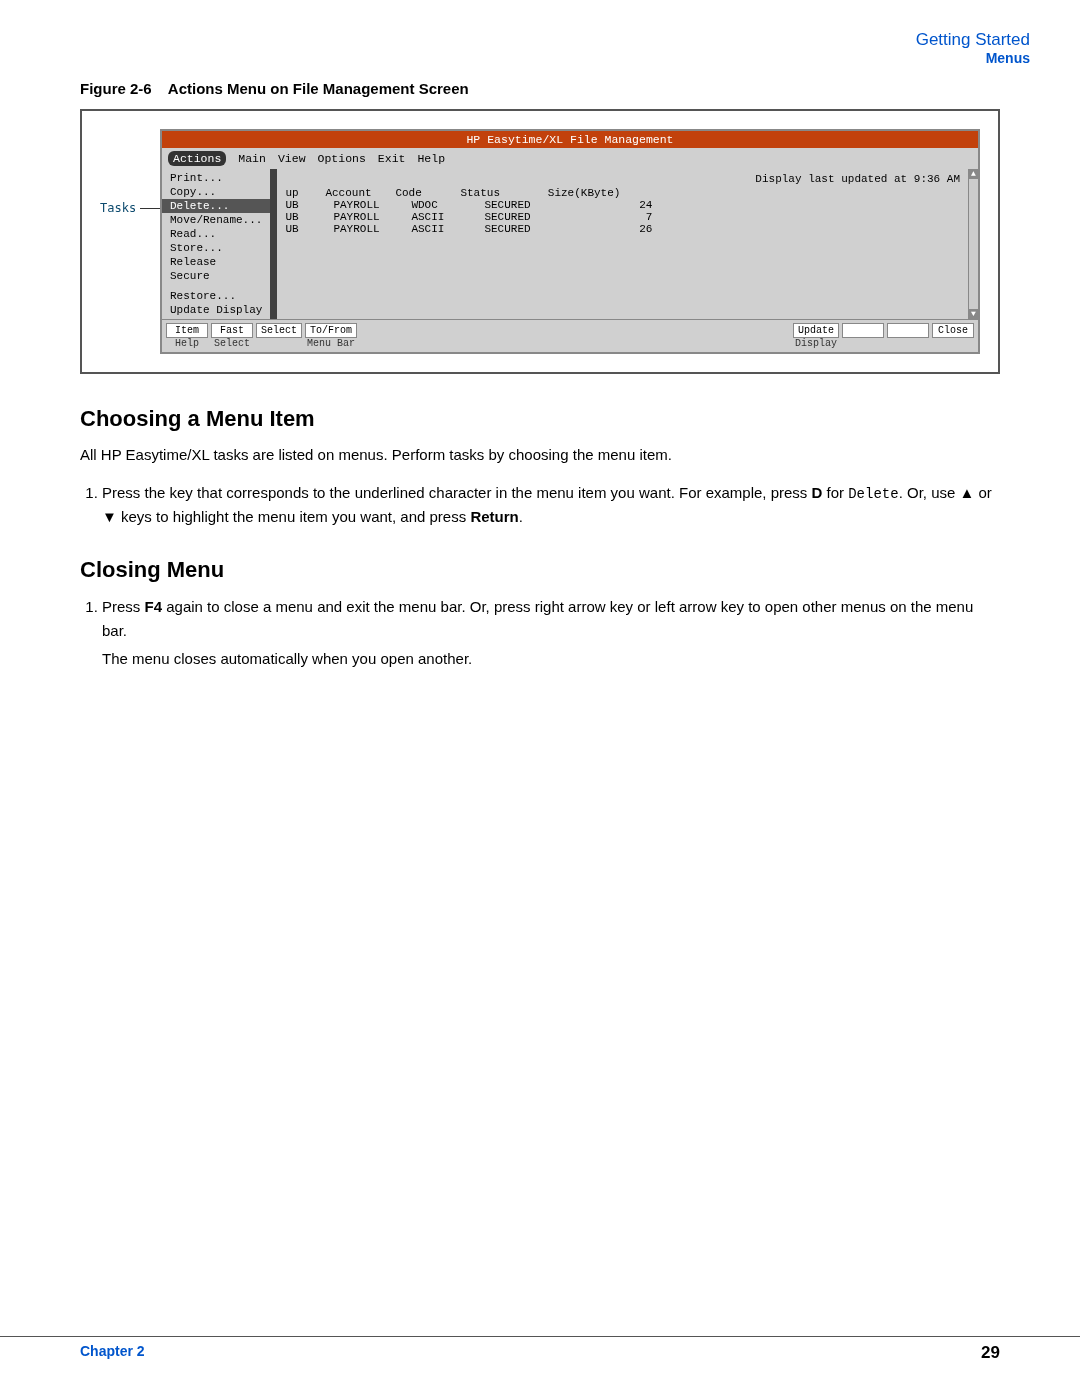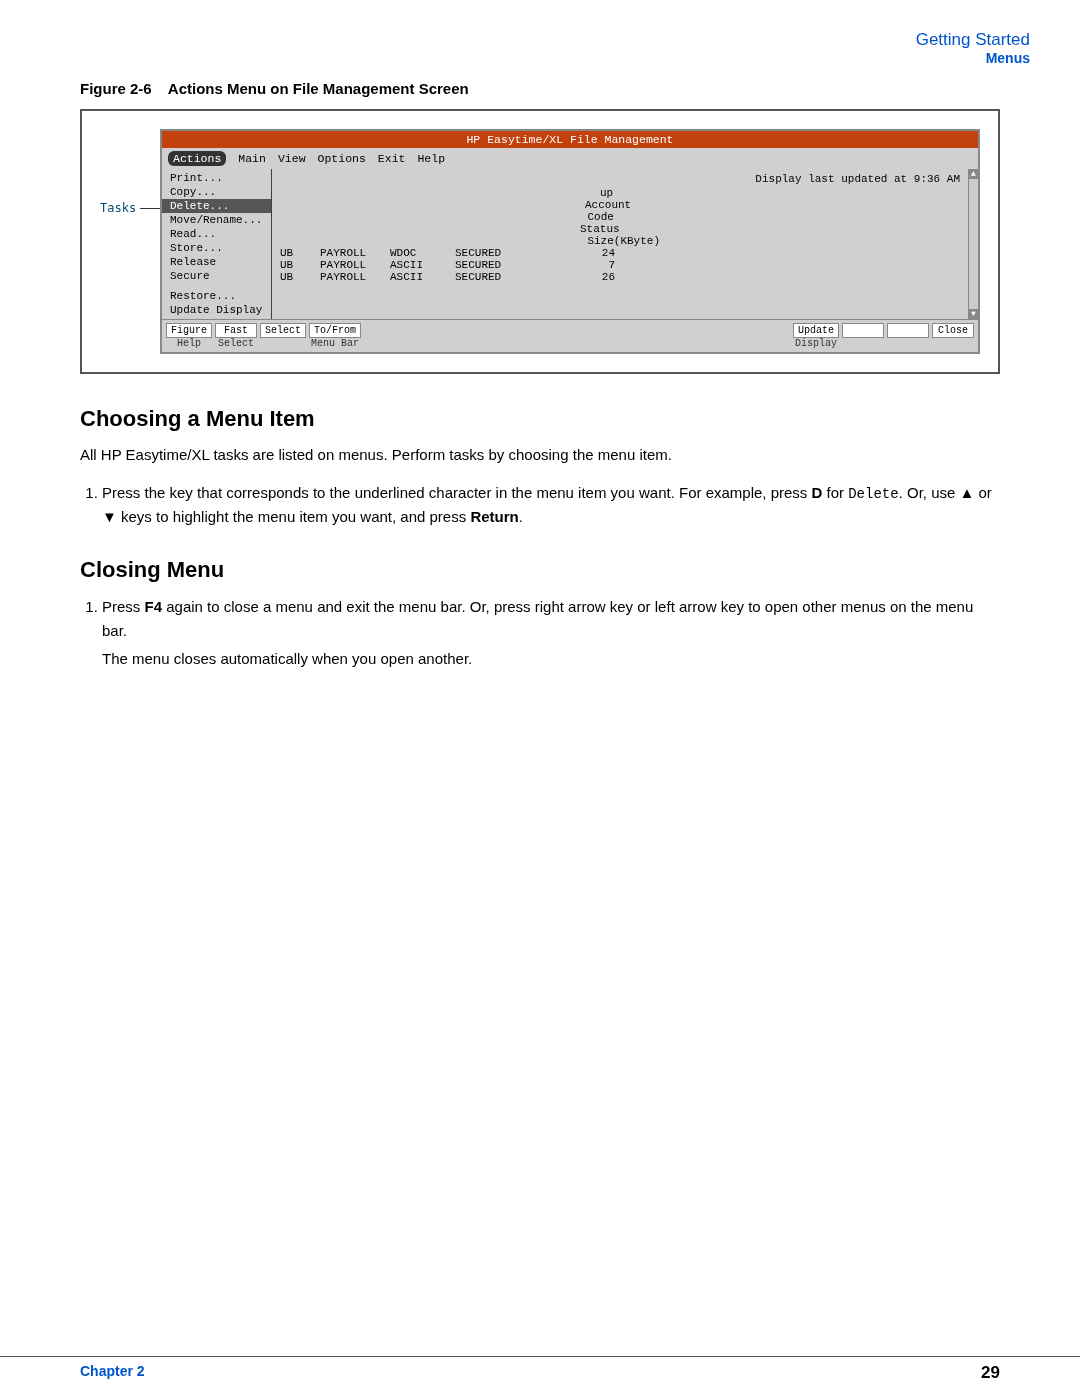--- a/index.html
+++ b/index.html
@@ -120,21 +120,21 @@
     }
 
     .terminal-body {
       display: flex;
       flex-direction: row;
     }
 
     
     .dropdown-menu {
       background: #d0d0d0;
-      border-right: 1px solid #404040;
+      border-right: 7px solid #404040;
       padding: 2px 0;
       min-width: 110px;
     }
     .dropdown-item {
       padding: 1px 8px;
       font-size: 11px;
       color: #000;
       font-family: 'Courier New', Courier, monospace;
       white-space: nowrap;
     }
@@ -154,42 +154,42 @@
     }
     .right-header {
       text-align: right;
       font-size: 11px;
       color: #000;
       padding: 2px 4px;
       font-family: 'Courier New', Courier, monospace;
     }
     .col-headers {
       display: flex;
-      flex-direction: column;
+      flex-direction: row;
       font-size: 11px;
       font-family: 'Courier New', Courier, monospace;
       padding: 0 4px;
       gap: 0;
       align-items: center;
     }
     .col-up { width: 40px; }
     .col-account { width: 70px; }
     .col-code { width: 65px; }
     .col-status { width: 80px; }
     .col-size { width: 80px; text-align: right; }
 
     .data-rows {
       font-size: 11px;
       font-family: 'Courier New', Courier, monospace;
       padding: 0 4px;
     }
     .data-row {
       display: flex;
       flex-direction: row;
-      gap: 0;
+      gap: 8px;
     }
 
     .terminal-scrollbar {
       width: 10px;
       background: #aaa;
       border-left: 1px solid #888;
       display: flex;
       flex-direction: column;
       align-items: center;
     }
@@ -274,21 +274,21 @@
     }
 
     code.inline {
       font-family: 'Courier New', Courier, monospace;
       font-size: 14px;
     }
 
     
     .page-footer {
       position: absolute;
-      bottom: 14px;
+      bottom: 34px;
       left: 0;
       right: 0;
       display: flex;
       justify-content: space-between;
       padding: 0 80px;
       border-top: 1px solid #555;
     }
     .footer-chapter {
       color: #0055cc;
       font-weight: bold;
@@ -389,21 +389,21 @@
 
           <div class="terminal-scrollbar">
             <div class="scrollbar-arrow">▲</div>
             <div class="scrollbar-track"></div>
             <div class="scrollbar-arrow">▼</div>
           </div>
         </div>
 
         <div class="function-keys">
           <div class="fkey-group">
-            <div class="fkey-box">Figure</div>
+            <div class="fkey-box">Item</div>
             <div class="fkey-label">Help</div>
           </div>
           <div class="fkey-group">
             <div class="fkey-box">Fast</div>
             <div class="fkey-label">Select</div>
           </div>
           <div class="fkey-group">
             <div class="fkey-box">Select</div>
             <div class="fkey-label">&nbsp;</div>
           </div>

